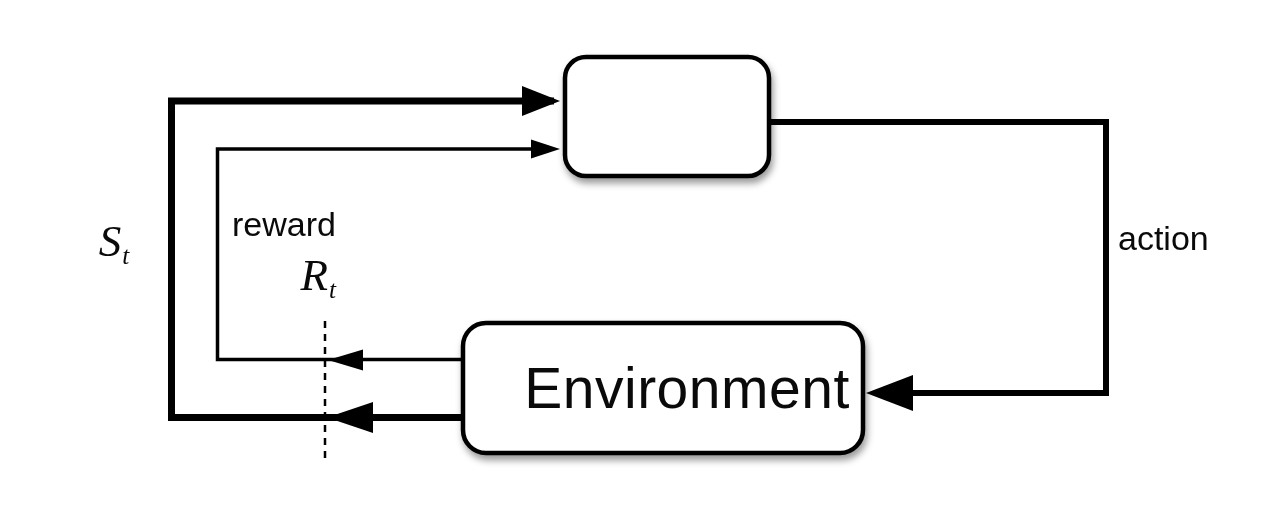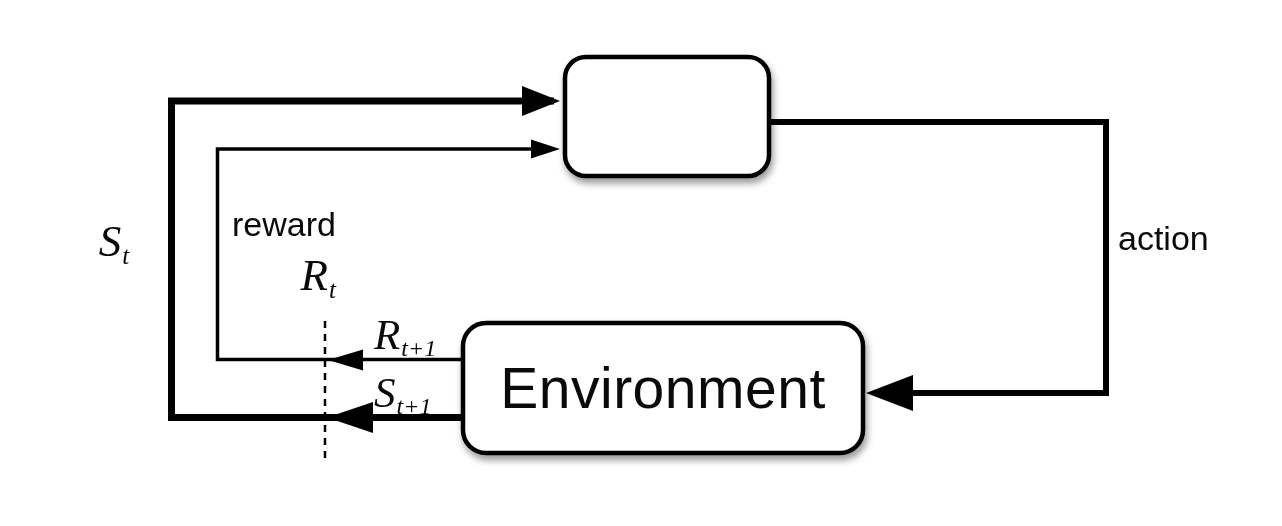--- a/index.html
+++ b/index.html
@@ -29,21 +29,21 @@
     justify-content: center;
     color: #0a0a0a;
     letter-spacing: 0.5px;
     user-select: none;
   }
   .node-label.agent {
     left: 565px; top: 57px; width: 204px; height: 119px;
     font-size: 60px;
   }
   .node-label.environment {
-    left: 463px; top: 323px; width: 400px; height: 130px;
+    left: 487px; top: 323px; width: 400px; height: 130px;
     font-size: 57px;
   }
   .edge-label {
     position: absolute;
     color: #0a0a0a;
     user-select: none;
   }
   .edge-label .word {
     font-size: 34px;
     line-height: 1.0;
@@ -127,17 +127,15 @@
 
   <div class="edge-label reward-label">
     <div class="word">reward</div>
     <div class="symbol"><span>R</span><span class="sub">t</span></div>
   </div>
 
   <div class="edge-label action-label">
     <div class="word">action</div>
   </div>
 
-  <div class="math-label next-reward"><span>R</span><span class="sub">t+1</span></div>
 
-  <div class="math-label next-state"><span>S</span><span class="sub">t+1</span></div>
 
 </div>
 
 </body></html>

